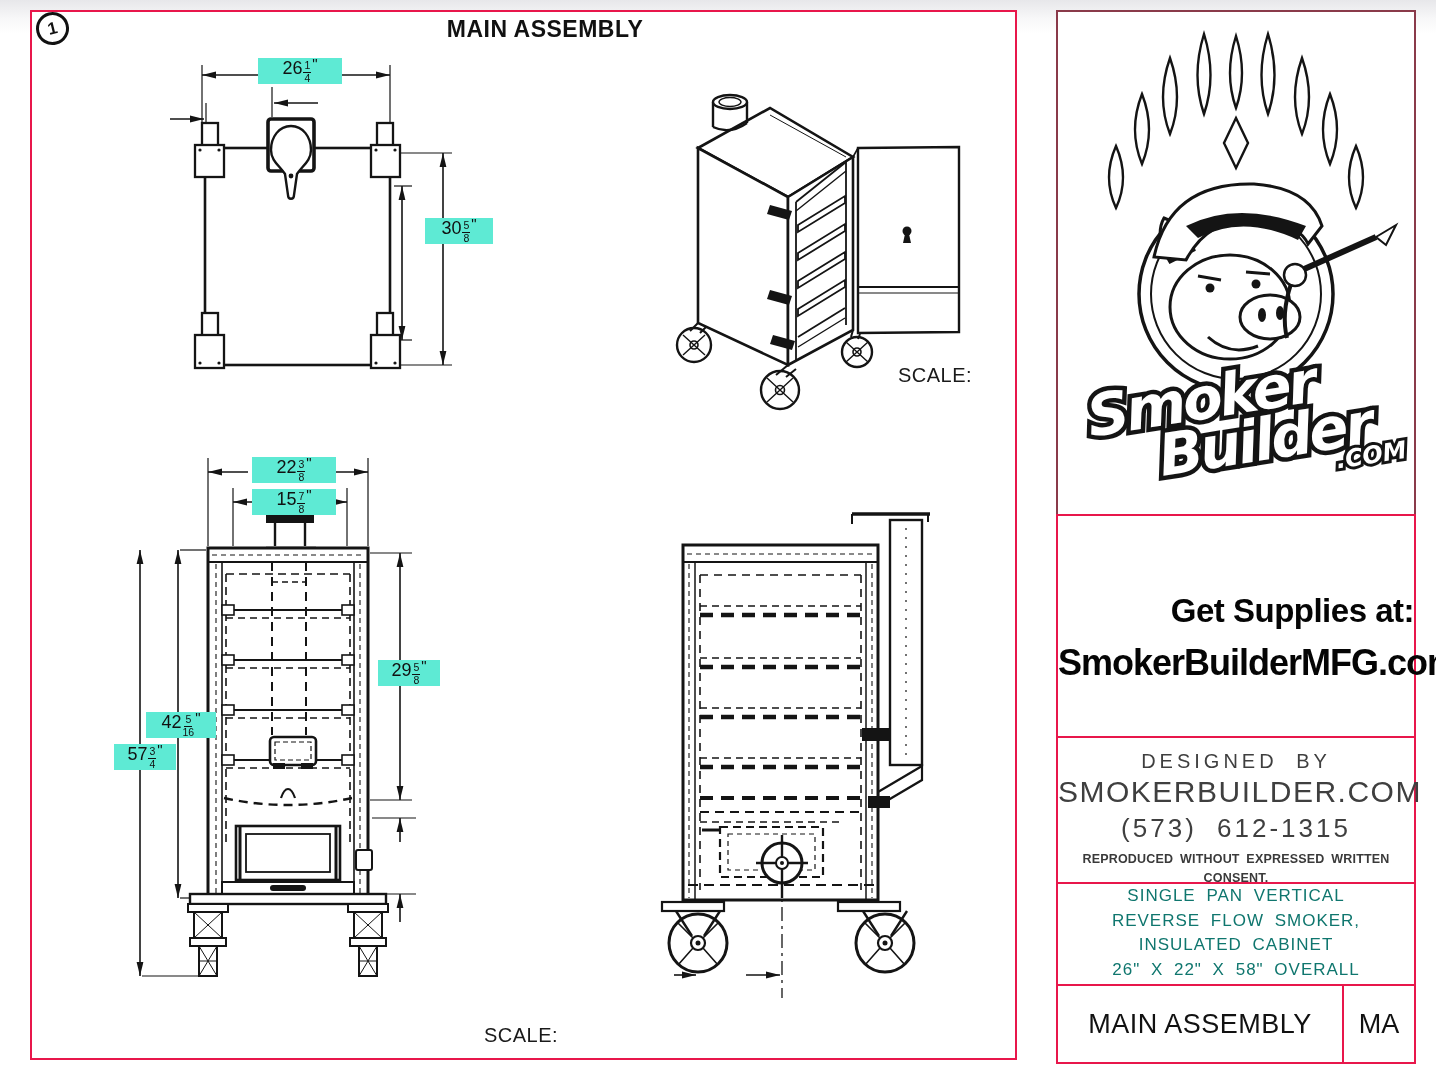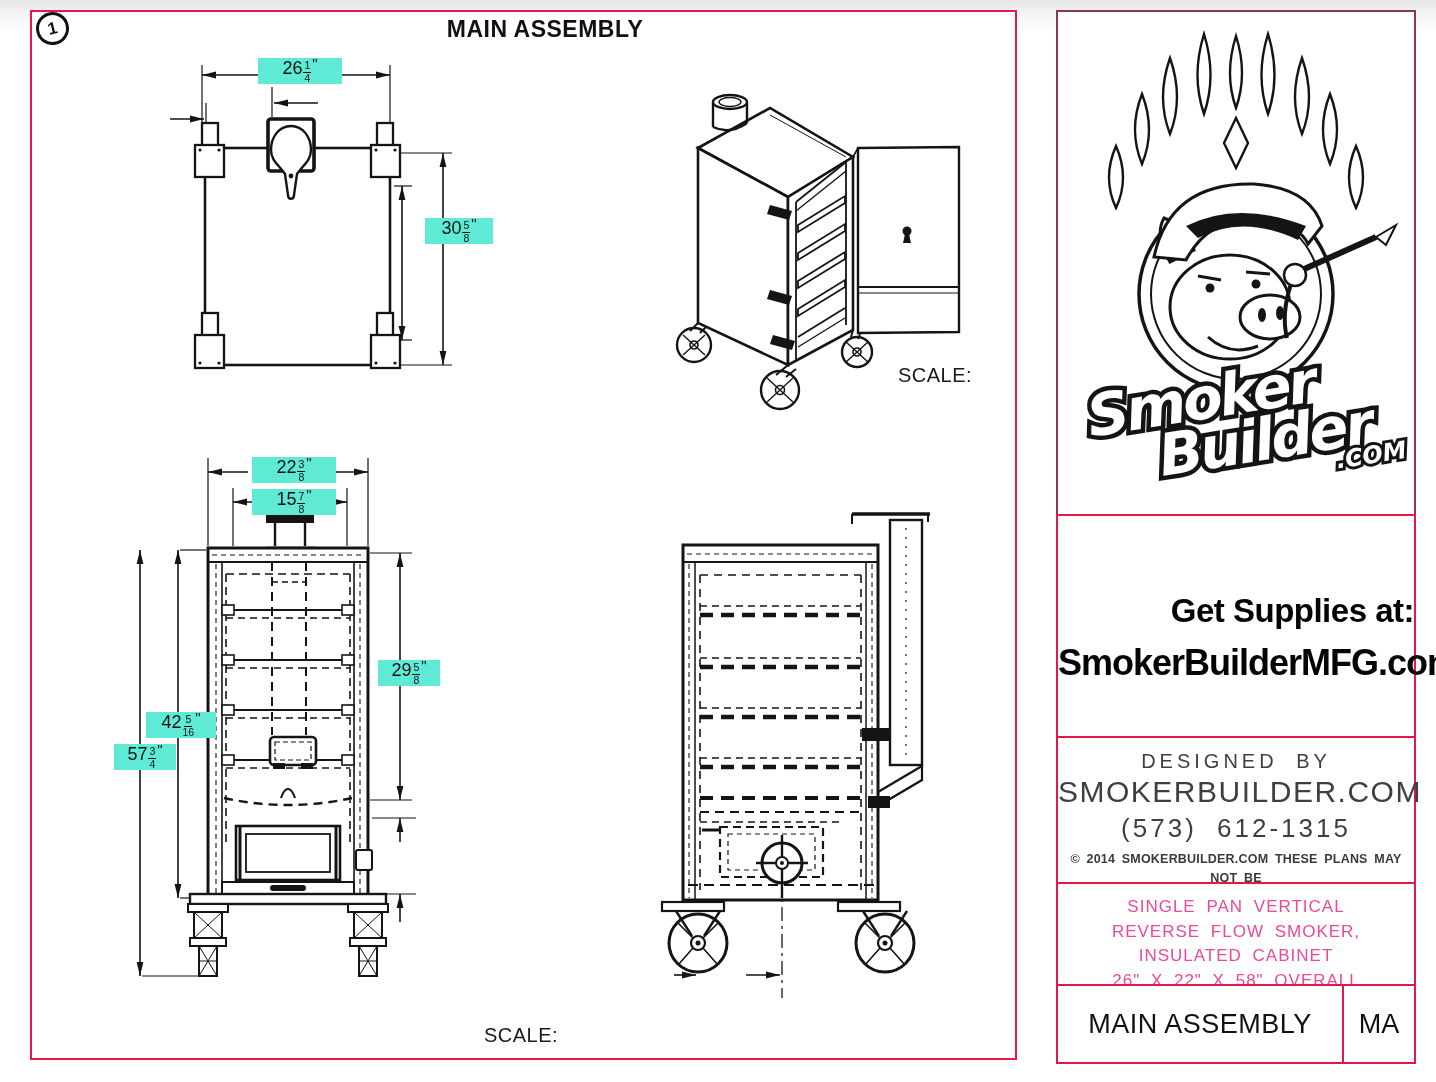--- a/index.html
+++ b/index.html
@@ -57,21 +57,21 @@
   .supplies{
     text-align:right;color:#050505;font-weight:bold;padding-top:76px;
   }
   .supplies .l1{font-size:33px;letter-spacing:-0.5px;}
   .supplies .l2{font-size:36px;letter-spacing:-1px;margin-top:12px;}
   .designer{text-align:center;color:#3f3f3f;padding-top:12px;}
   .designer .l1{font-size:20px;letter-spacing:4px;word-spacing:9px;}
   .designer .l2{font-size:30px;letter-spacing:1.5px;margin-top:2px;}
   .designer .l3{font-size:26px;letter-spacing:3px;word-spacing:10px;margin-top:4px;}
   .designer .cp{font-size:12.5px;font-weight:bold;color:#3a3a3a;letter-spacing:0.2px;word-spacing:3px;line-height:1.5;margin-top:6px;}
-  .descr{text-align:center;color:#ec4899;padding-top:11px;}
+  .descr{text-align:center;color:#0f766e;}
   .descr div{font-size:17px;letter-spacing:1px;word-spacing:5px;line-height:1.45;}
   .tb-cell{display:flex;align-items:center;justify-content:center;color:#111;}
   .tb-title{font-size:27px;letter-spacing:0.5px;}
   .tb-code{font-size:27px;}
 </style>
 </head>
 <body>
 
 <div class="page">
 
@@ -497,21 +497,20 @@
   <div class="panel-box supplies" style="left:1056px;top:514px;width:360px;height:224px">
     <div class="l1">Get Supplies at:</div>
     <div class="l2">SmokerBuilderMFG.com</div>
   </div>
 
   <div class="panel-box designer" style="left:1056px;top:736px;width:360px;height:148px">
     <div class="l1">DESIGNED BY</div>
     <div class="l2">SMOKERBUILDER.COM</div>
     <div class="l3">(573) 612-1315</div>
     <div class="cp">
-      <div>© 2014 SMOKERBUILDER.COM THESE PLANS MAY NOT BE</div>
       <div>REPRODUCED WITHOUT EXPRESSED WRITTEN CONSENT.</div>
       <div>DRAWN BY FC&amp;LL</div>
     </div>
   </div>
 
   <div class="panel-box descr" style="left:1056px;top:882px;width:360px;height:104px">
     <div>SINGLE PAN VERTICAL</div>
     <div>REVERSE FLOW SMOKER,</div>
     <div>INSULATED CABINET</div>
     <div>26" X 22" X 58" OVERALL</div>

